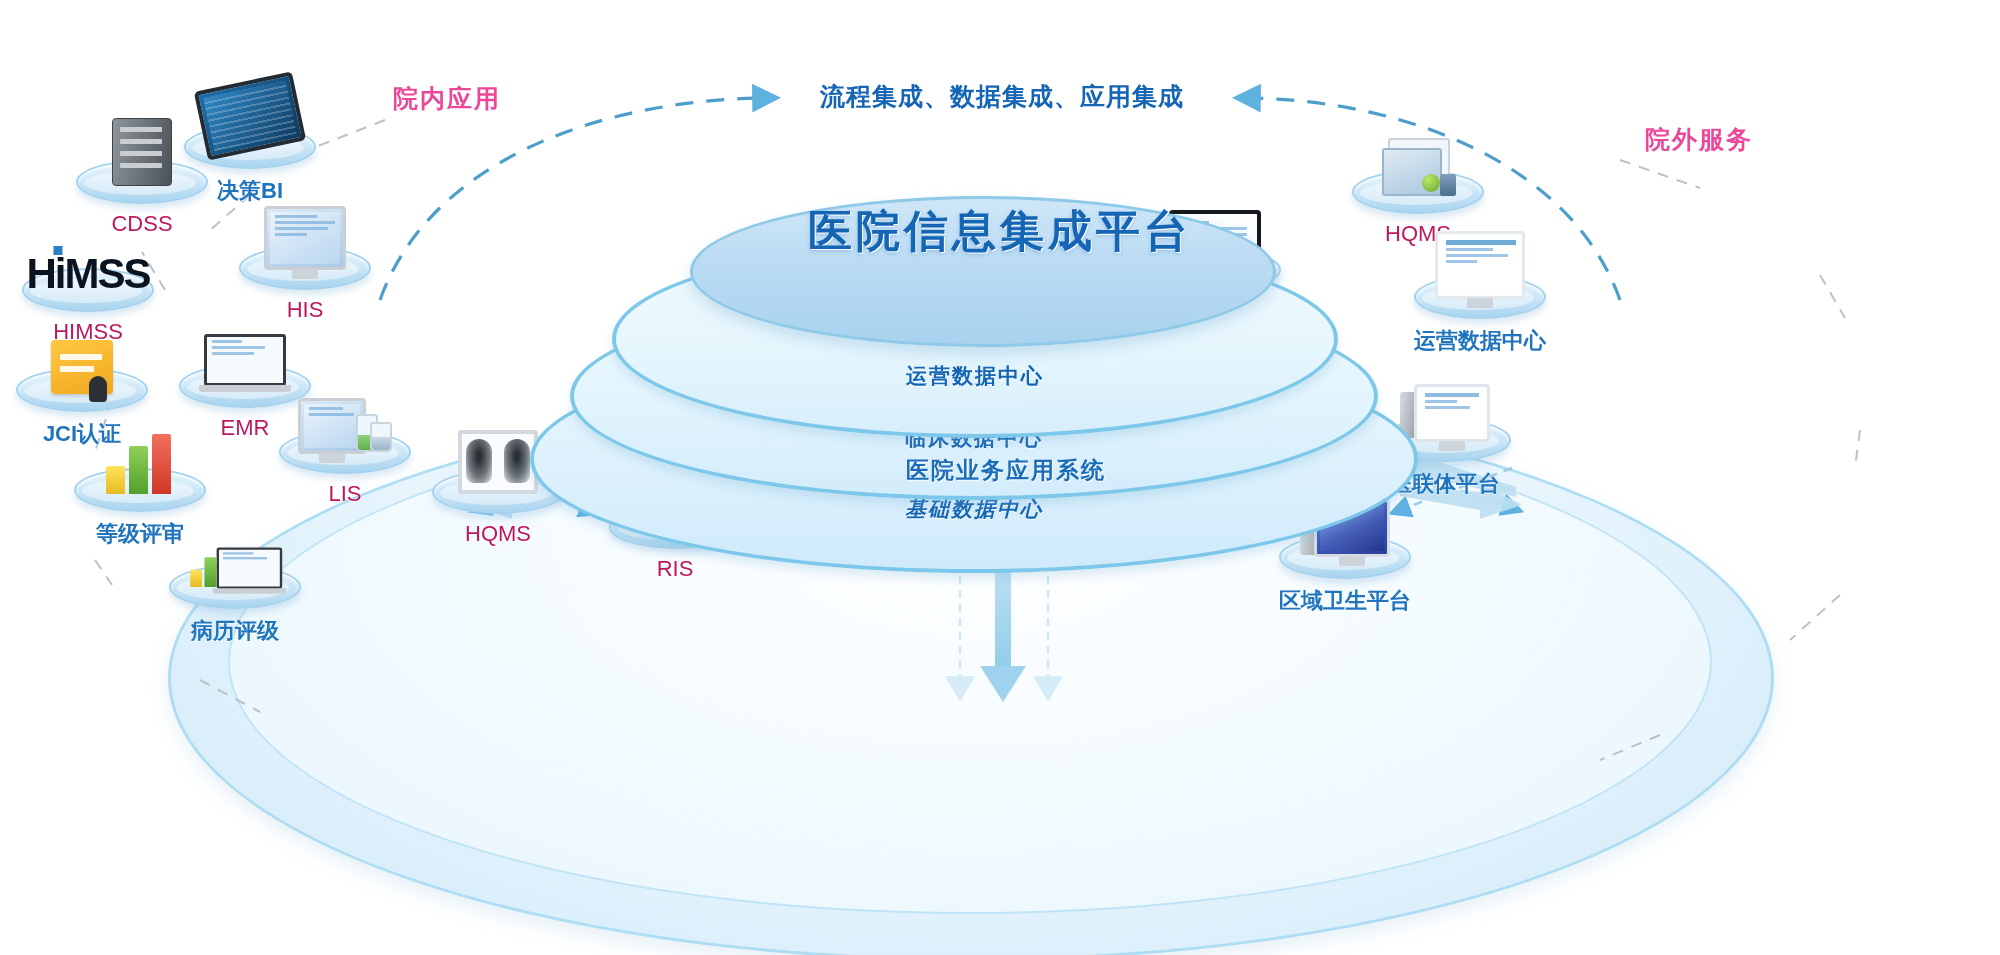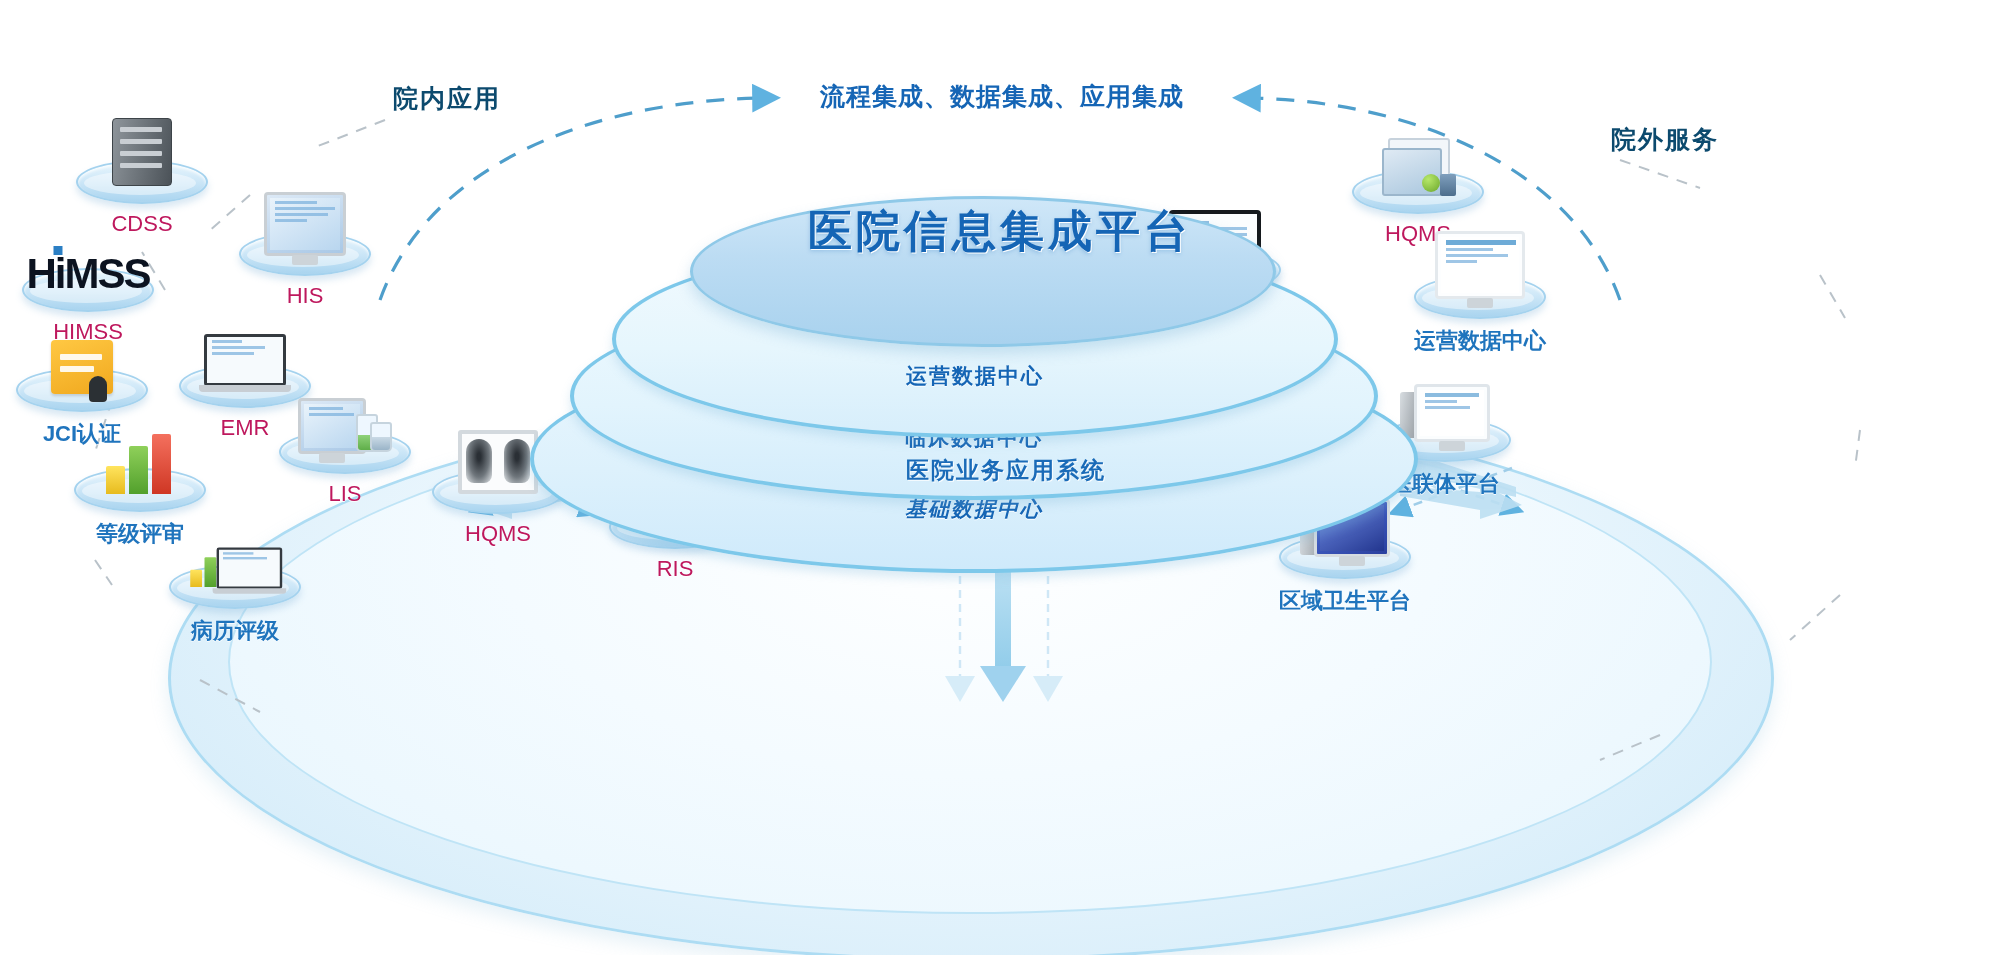--- a/index.html
+++ b/index.html
@@ -83,26 +83,26 @@
 
   
   .banner-text{
     position:absolute;left:772px;top:80px;width:460px;text-align:center;
     font-size:25px;font-weight:bold;color:#1565b5;letter-spacing:1px;
     text-shadow:1px 1px 0 rgba(255,255,255,.9);
   }
 
   
   .section-head{
-    position:absolute;font-size:25px;font-weight:bold;color:#0c4a6e;
+    position:absolute;font-size:25px;font-weight:bold;color:#ec4899;
     letter-spacing:2px;white-space:nowrap;
     text-shadow:1px 1px 0 rgba(255,255,255,.9);
   }
   #head-internal{left:393px;top:82px;}
-  #head-external{left:1611px;top:123px;}
+  #head-external{left:1645px;top:123px;}
 
   
   .biz-label{
     position:absolute;left:886px;top:455px;width:240px;text-align:center;
     font-size:23px;font-weight:bold;color:#1a6bb8;letter-spacing:2px;
     text-shadow:1px 1px 0 rgba(255,255,255,.9);
     z-index:9;
   }
 
   
@@ -299,20 +299,30 @@
   <div class="disc disc-top"></div>
 
   <div class="platform-title-reflection">医院信息集成平台</div>
   <div class="platform-title">医院信息集成平台</div>
 
   <div class="banner-text">流程集成、数据集成、应用集成</div>
   <div class="section-head" id="head-internal">院内应用</div>
   <div class="section-head" id="head-external">院外服务</div>
   <div class="biz-label">医院业务应用系统</div>
 
+  <div class="node" style="left:160px;top:125px;">
+    <div class="pedestal">
+      <div class="glyph">
+        <div class="tablet">
+            <div class="px"></div>
+          </div>
+      </div>
+    </div>
+    <div class="node-label cn">决策BI</div>
+  </div>
 
   <div class="node" style="left:52px;top:160px;">
     <div class="pedestal">
       <div class="glyph">
         <div class="server">
           <i style="top:8px"></i>
             <i style="top:20px"></i>
             <i style="top:32px"></i>
             <i style="top:44px"></i>
         </div>
@@ -323,21 +333,21 @@
 
   <div class="node" style="left:-2px;top:268px;">
     <div class="pedestal">
       <div class="glyph" style="bottom:12px">
         <div class="himss-logo">HiMSS<span class="dot"></span></div>
       </div>
     </div>
     <div class="node-label">HIMSS</div>
   </div>
 
-  <div class="node" style="left:215px;top:232px;">
+  <div class="node" style="left:215px;top:246px;">
     <div class="pedestal">
       <div class="glyph" style="bottom:18px">
         <div class="monitor">
             <div class="scr lines">
           <i style="width:60%"></i>
               <i></i>
               <i style="width:75%"></i>
               <i style="width:45%"></i>
         </div>
             <div class="stand"></div>

